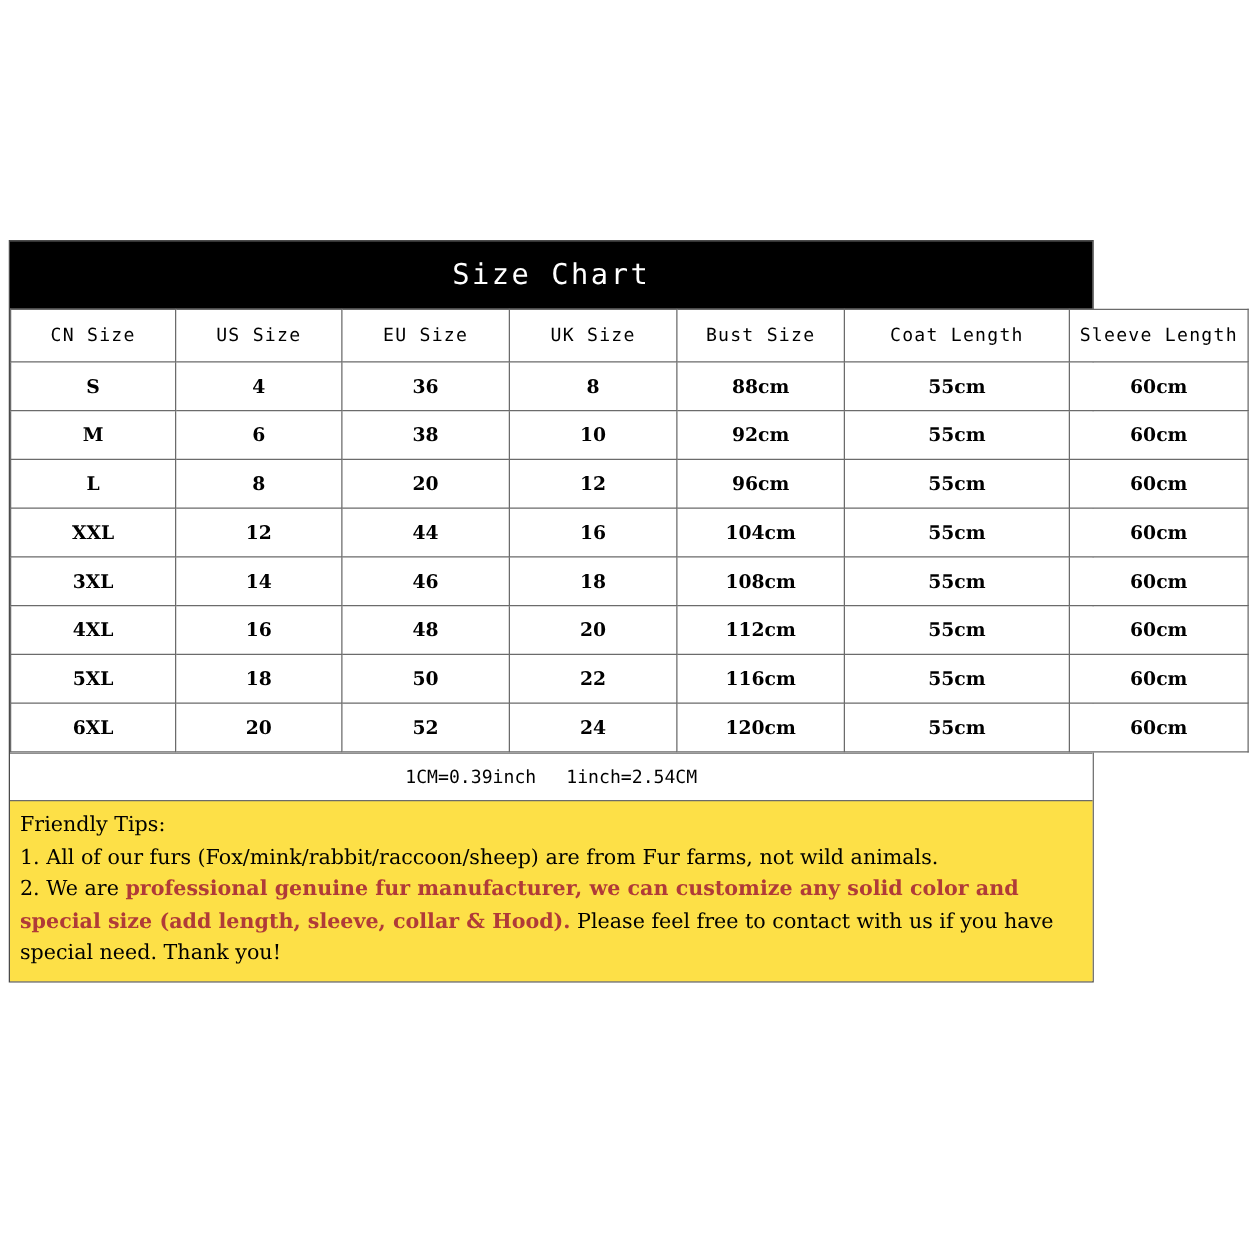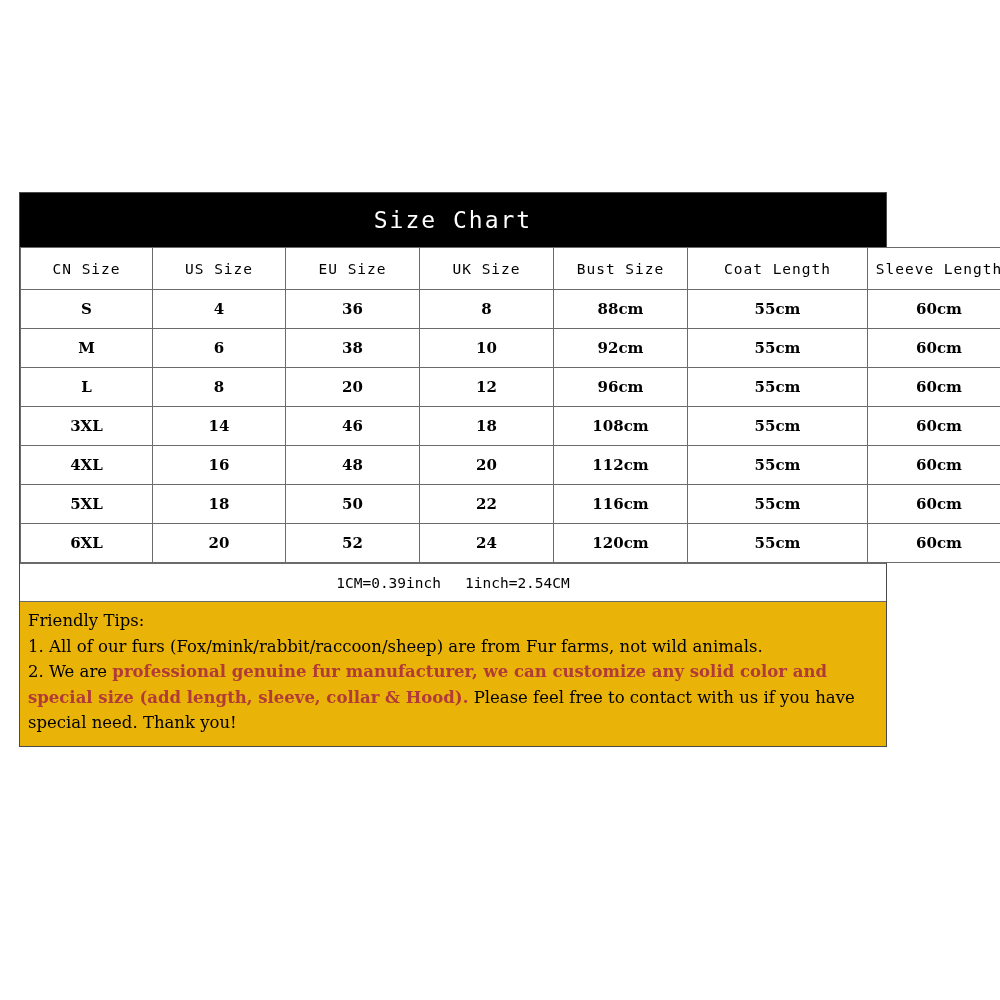--- a/index.html
+++ b/index.html
@@ -10,21 +10,21 @@
   body {
     width: 1000px;
     height: 1000px;
     font-family: "DejaVu Sans Mono", "Liberation Mono", monospace;
     position: relative;
     overflow: hidden;
   }
 
   #size-chart-wrap {
     position: absolute;
-    left: 19px;
+    left: 7px;
     top: 192px;
     width: 868px;
     box-sizing: border-box;
     border: 1px solid #4a4a4a;
     background: #ffffff;
   }
 
   
   .chart-title-bar {
     background: #000000;
@@ -93,21 +93,21 @@
   .conversion-row span {
     font-size: 14.5px;
     color: #000000;
     font-family: "DejaVu Sans Mono", "Liberation Mono", monospace;
   }
 
   
   .tips-box {
     border-top: 1px solid #6b6b6b;
     padding: 6px 8px 10px 8px;
-    background: #eab308;
+    background: #fde047;
   }
   .tips-box p {
     margin: 0;
     font-size: 16.5px;
     line-height: 25.5px;
     color: #000000;
     font-family: "DejaVu Serif", "Liberation Serif", serif;
     white-space: normal;
   }
   .tips-red {
@@ -167,20 +167,29 @@
       <tr>
         <td class="cell-cn">L</td>
         <td>8</td>
         <td>20</td>
         <td>12</td>
         <td>96cm</td>
         <td>55cm</td>
         <td>60cm</td>
       </tr>
       <tr>
+        <td class="cell-cn">XXL</td>
+        <td>12</td>
+        <td>44</td>
+        <td>16</td>
+        <td>104cm</td>
+        <td>55cm</td>
+        <td>60cm</td>
+      </tr>
+      <tr>
         <td class="cell-cn">3XL</td>
         <td>14</td>
         <td>46</td>
         <td>18</td>
         <td>108cm</td>
         <td>55cm</td>
         <td>60cm</td>
       </tr>
       <tr>
         <td class="cell-cn">4XL</td>

